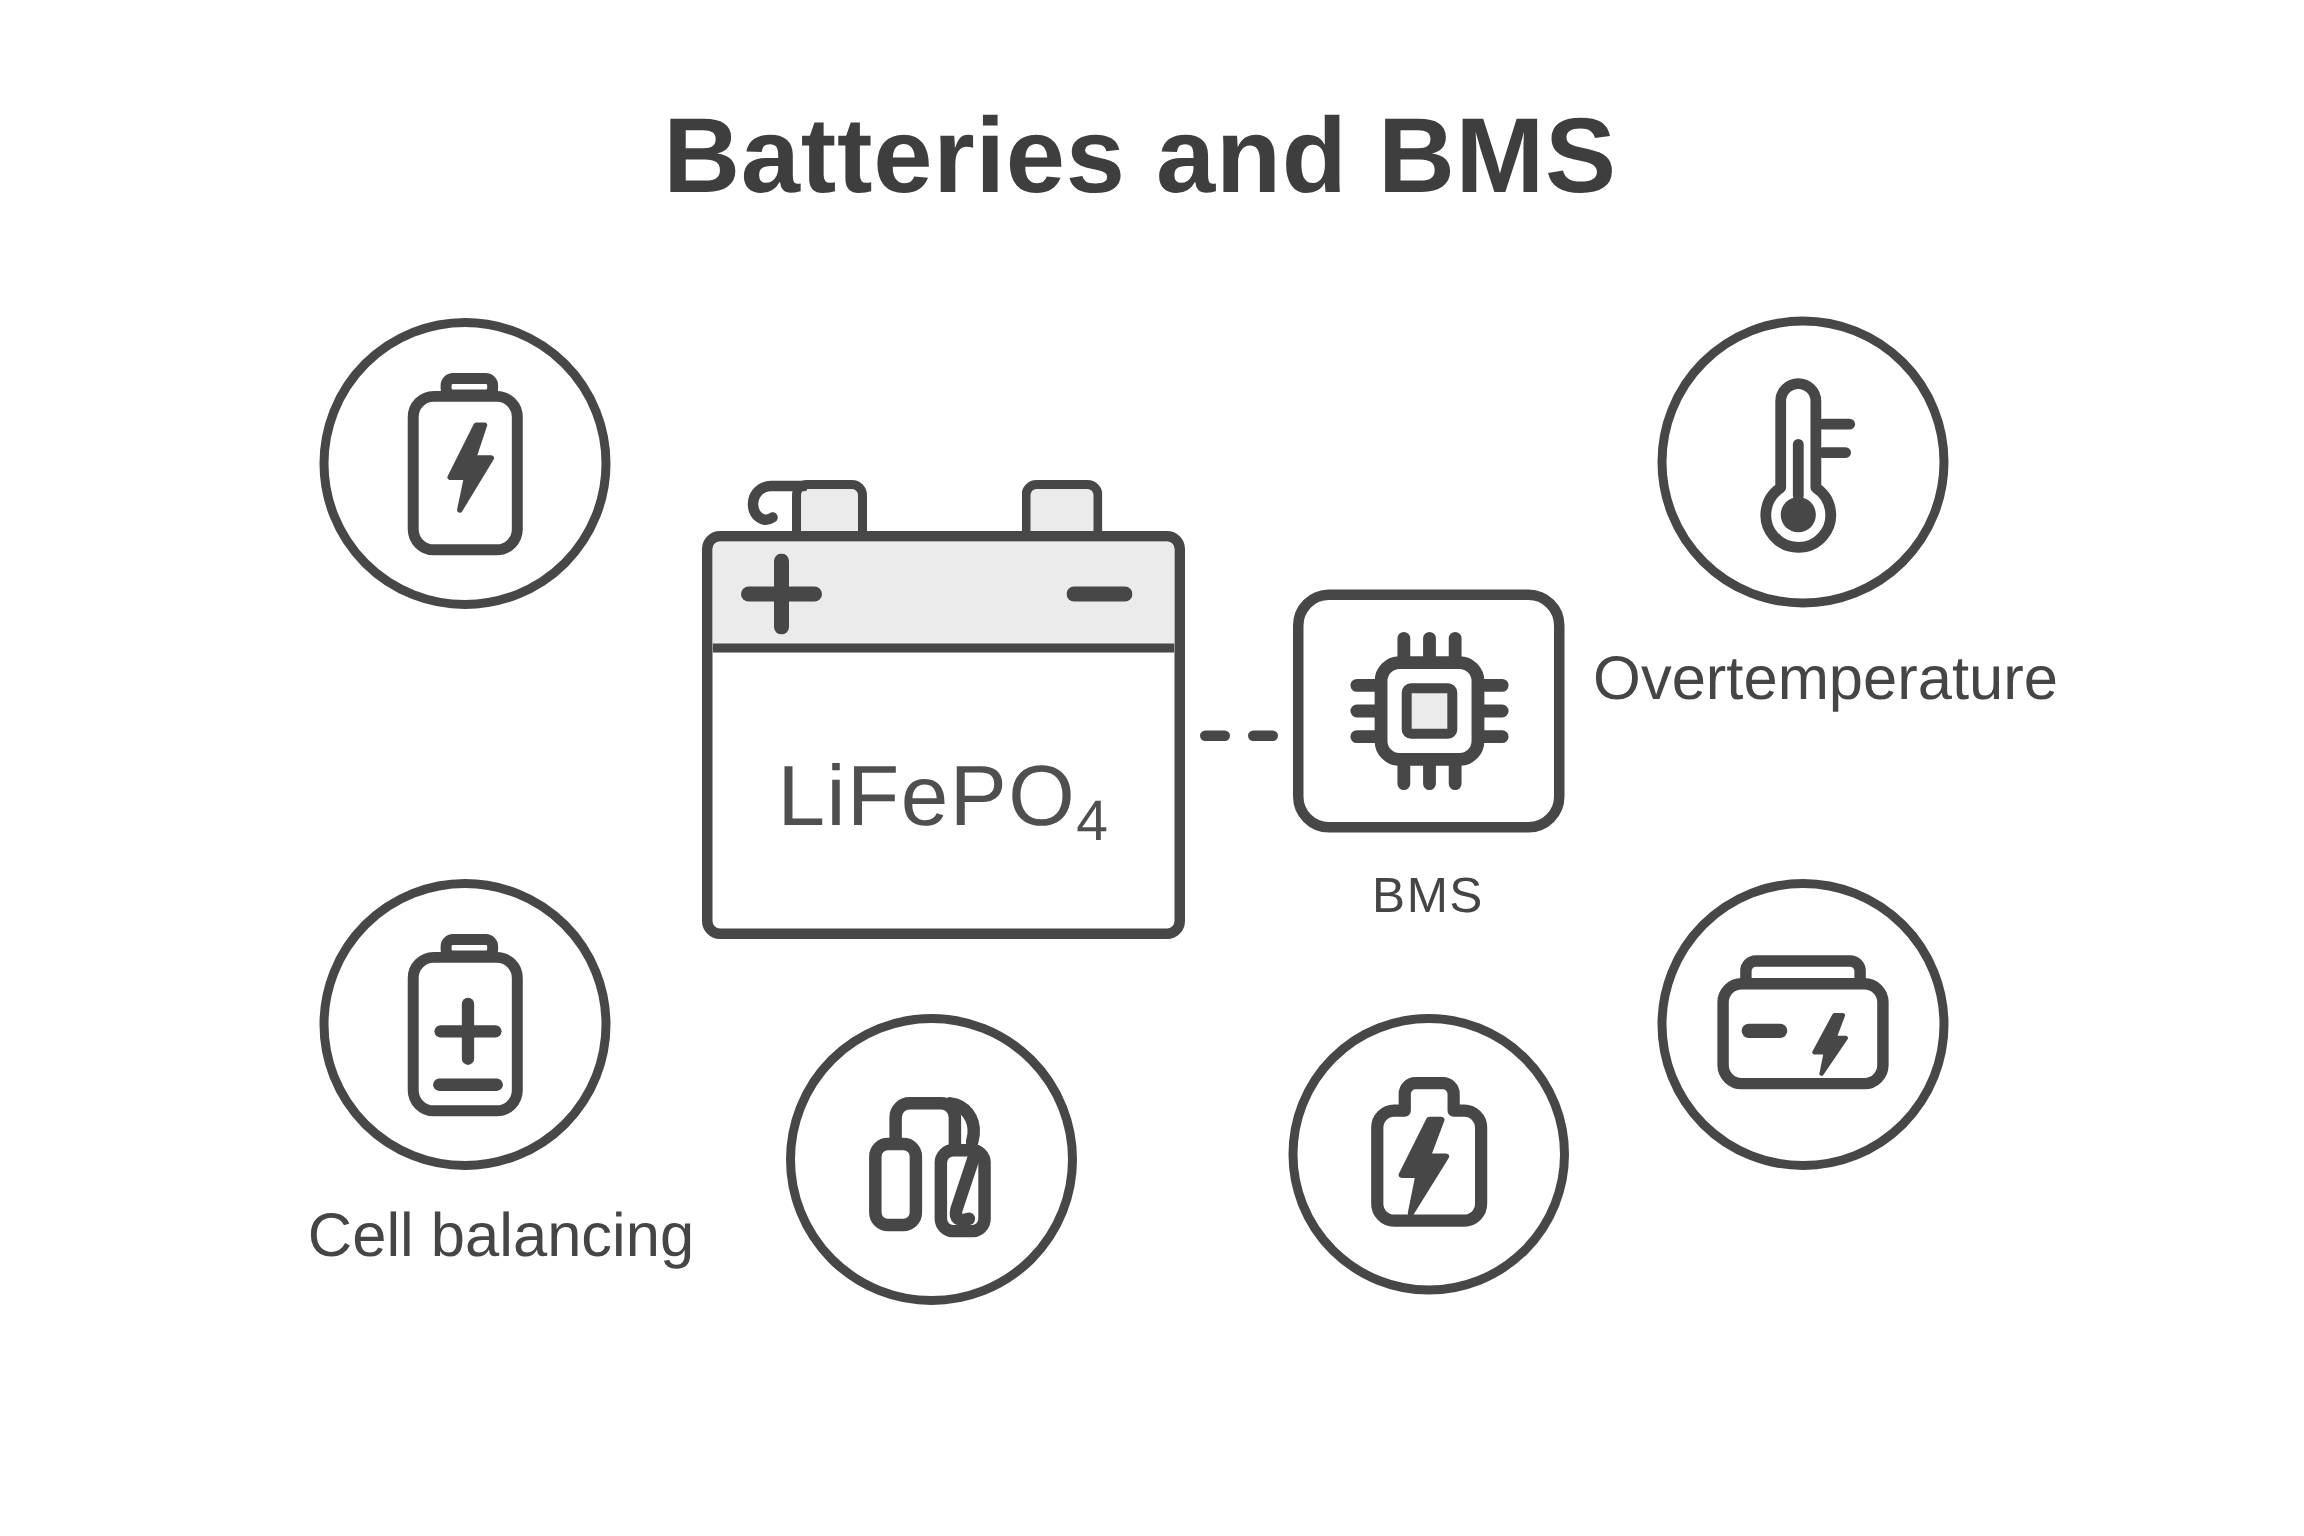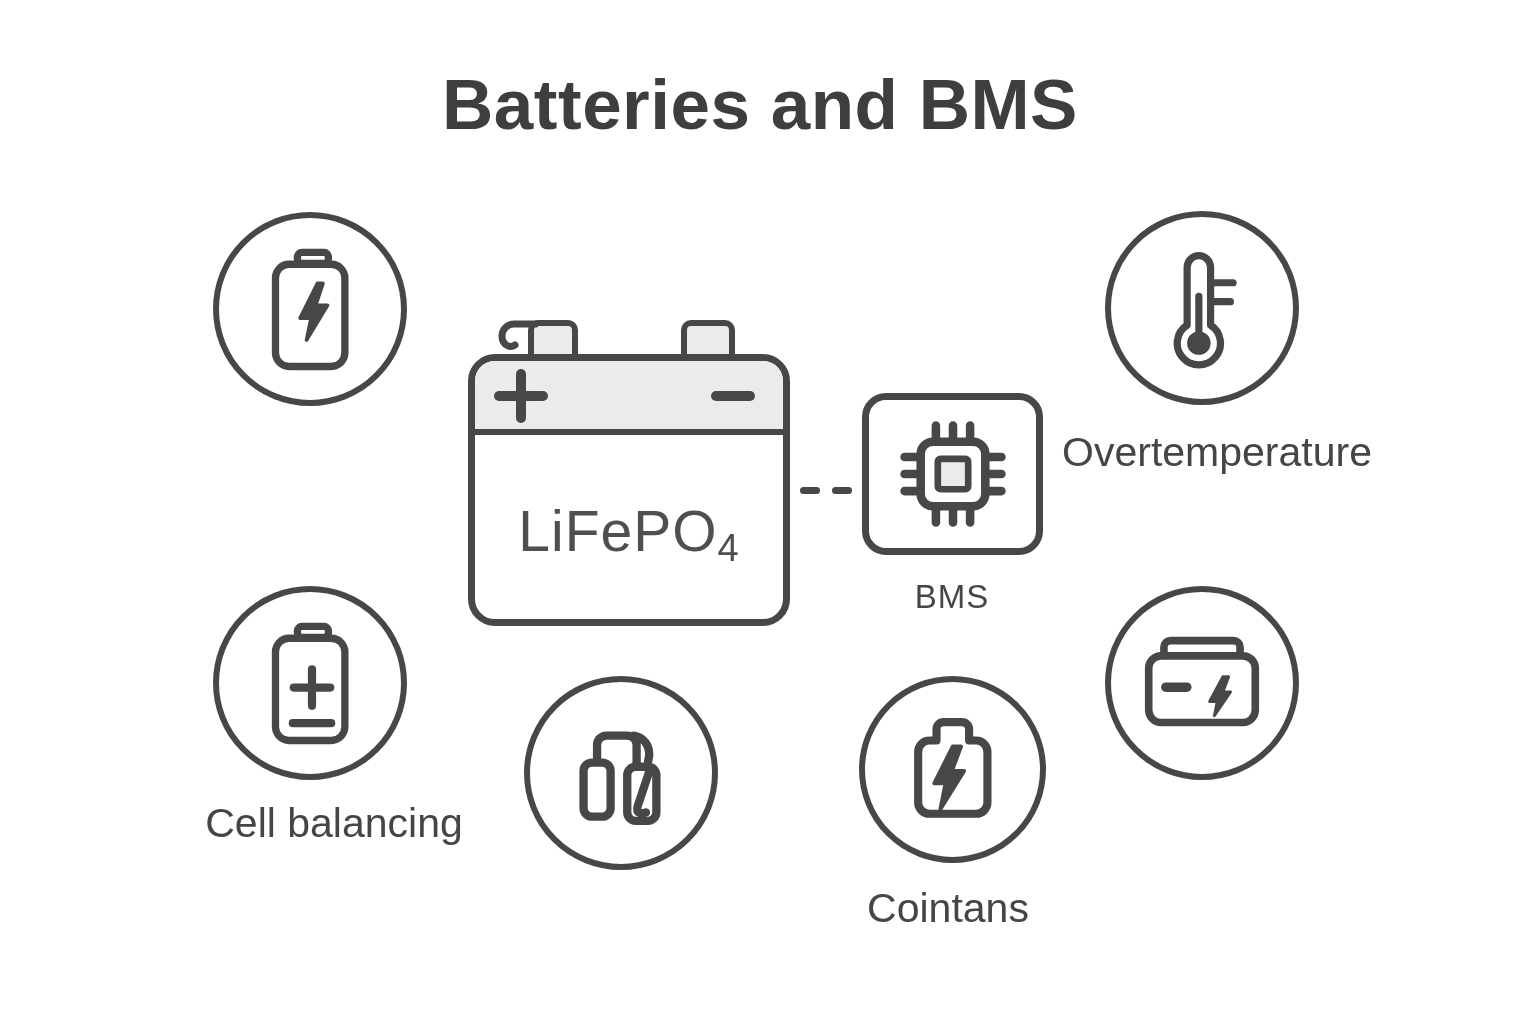--- a/index.html
+++ b/index.html
@@ -48,21 +48,21 @@
   .tab{
     position:absolute;background:var(--fill-light);
     border:6px solid var(--stroke);border-bottom:none;
     border-radius:10px 10px 0 0;box-sizing:border-box;
   }
   .tab-left{left:528px;top:320px;width:50px;height:44px;}
   .tab-right{left:681px;top:320px;width:54px;height:44px;}
   .hook{position:absolute;left:486px;top:316px;color:var(--stroke);}
   .battery-body{
     position:absolute;left:468px;top:354px;width:322px;height:272px;
-    border:7px solid var(--stroke);border-radius:27px;
+    border:7px solid var(--stroke);border-radius:12px;
     background:var(--background);box-sizing:border-box;overflow:hidden;color:var(--stroke);
   }
   .battery-band{
     position:absolute;left:0;top:0;right:0;height:74px;
     background:var(--fill-light);border-bottom:6px solid var(--stroke);box-sizing:border-box;
   }
   .plus-svg{position:absolute;left:19px;top:8px;}
   .minus-svg{position:absolute;left:236px;top:29px;}
   .chem{
     position:absolute;left:0;right:0;top:137px;text-align:center;
@@ -128,21 +128,20 @@
       <path d="M77 49 L66 82 q-2 9 8 6" stroke-width="8"></path>
     </svg>
   </div>
 
   <div class="circle n5">
     <svg viewBox="0 0 88 110" height="112" fill="none" stroke="currentColor" stroke-linecap="round" stroke-linejoin="round">
       <path d="M28 26 V15 a7 7 0 0 1 7 -7 h18 a7 7 0 0 1 7 7 v11 h7 a11 11 0 0 1 11 11 v50 a11 11 0 0 1 -11 11 H21 a11 11 0 0 1 -11 -11 V37 a11 11 0 0 1 11 -11 z" stroke-width="8" fill="white"></path>
       <path d="M44 32 L26 68 H37 L32 93 L55 56 H43 L52 32 Z" fill="currentColor" stroke-width="4"></path>
     </svg>
   </div>
-  <div class="label l5">Cointans</div>
 
   <div class="circle n6">
     <svg viewBox="0 0 124 106" width="118" fill="none" stroke="currentColor" stroke-linecap="round" stroke-linejoin="round">
       <rect x="22" y="8" width="80" height="20" rx="7" stroke-width="8"></rect>
       <rect x="6" y="24" width="112" height="70" rx="13" stroke-width="8" fill="white"></rect>
       <line x1="24" y1="57" x2="46" y2="57" stroke-width="10"></line>
       <path d="M84 46 L70 72 H78 L75 87 L92 62 H84 L90 46 Z" fill="currentColor" stroke-width="3"></path>
     </svg>
   </div>
 

